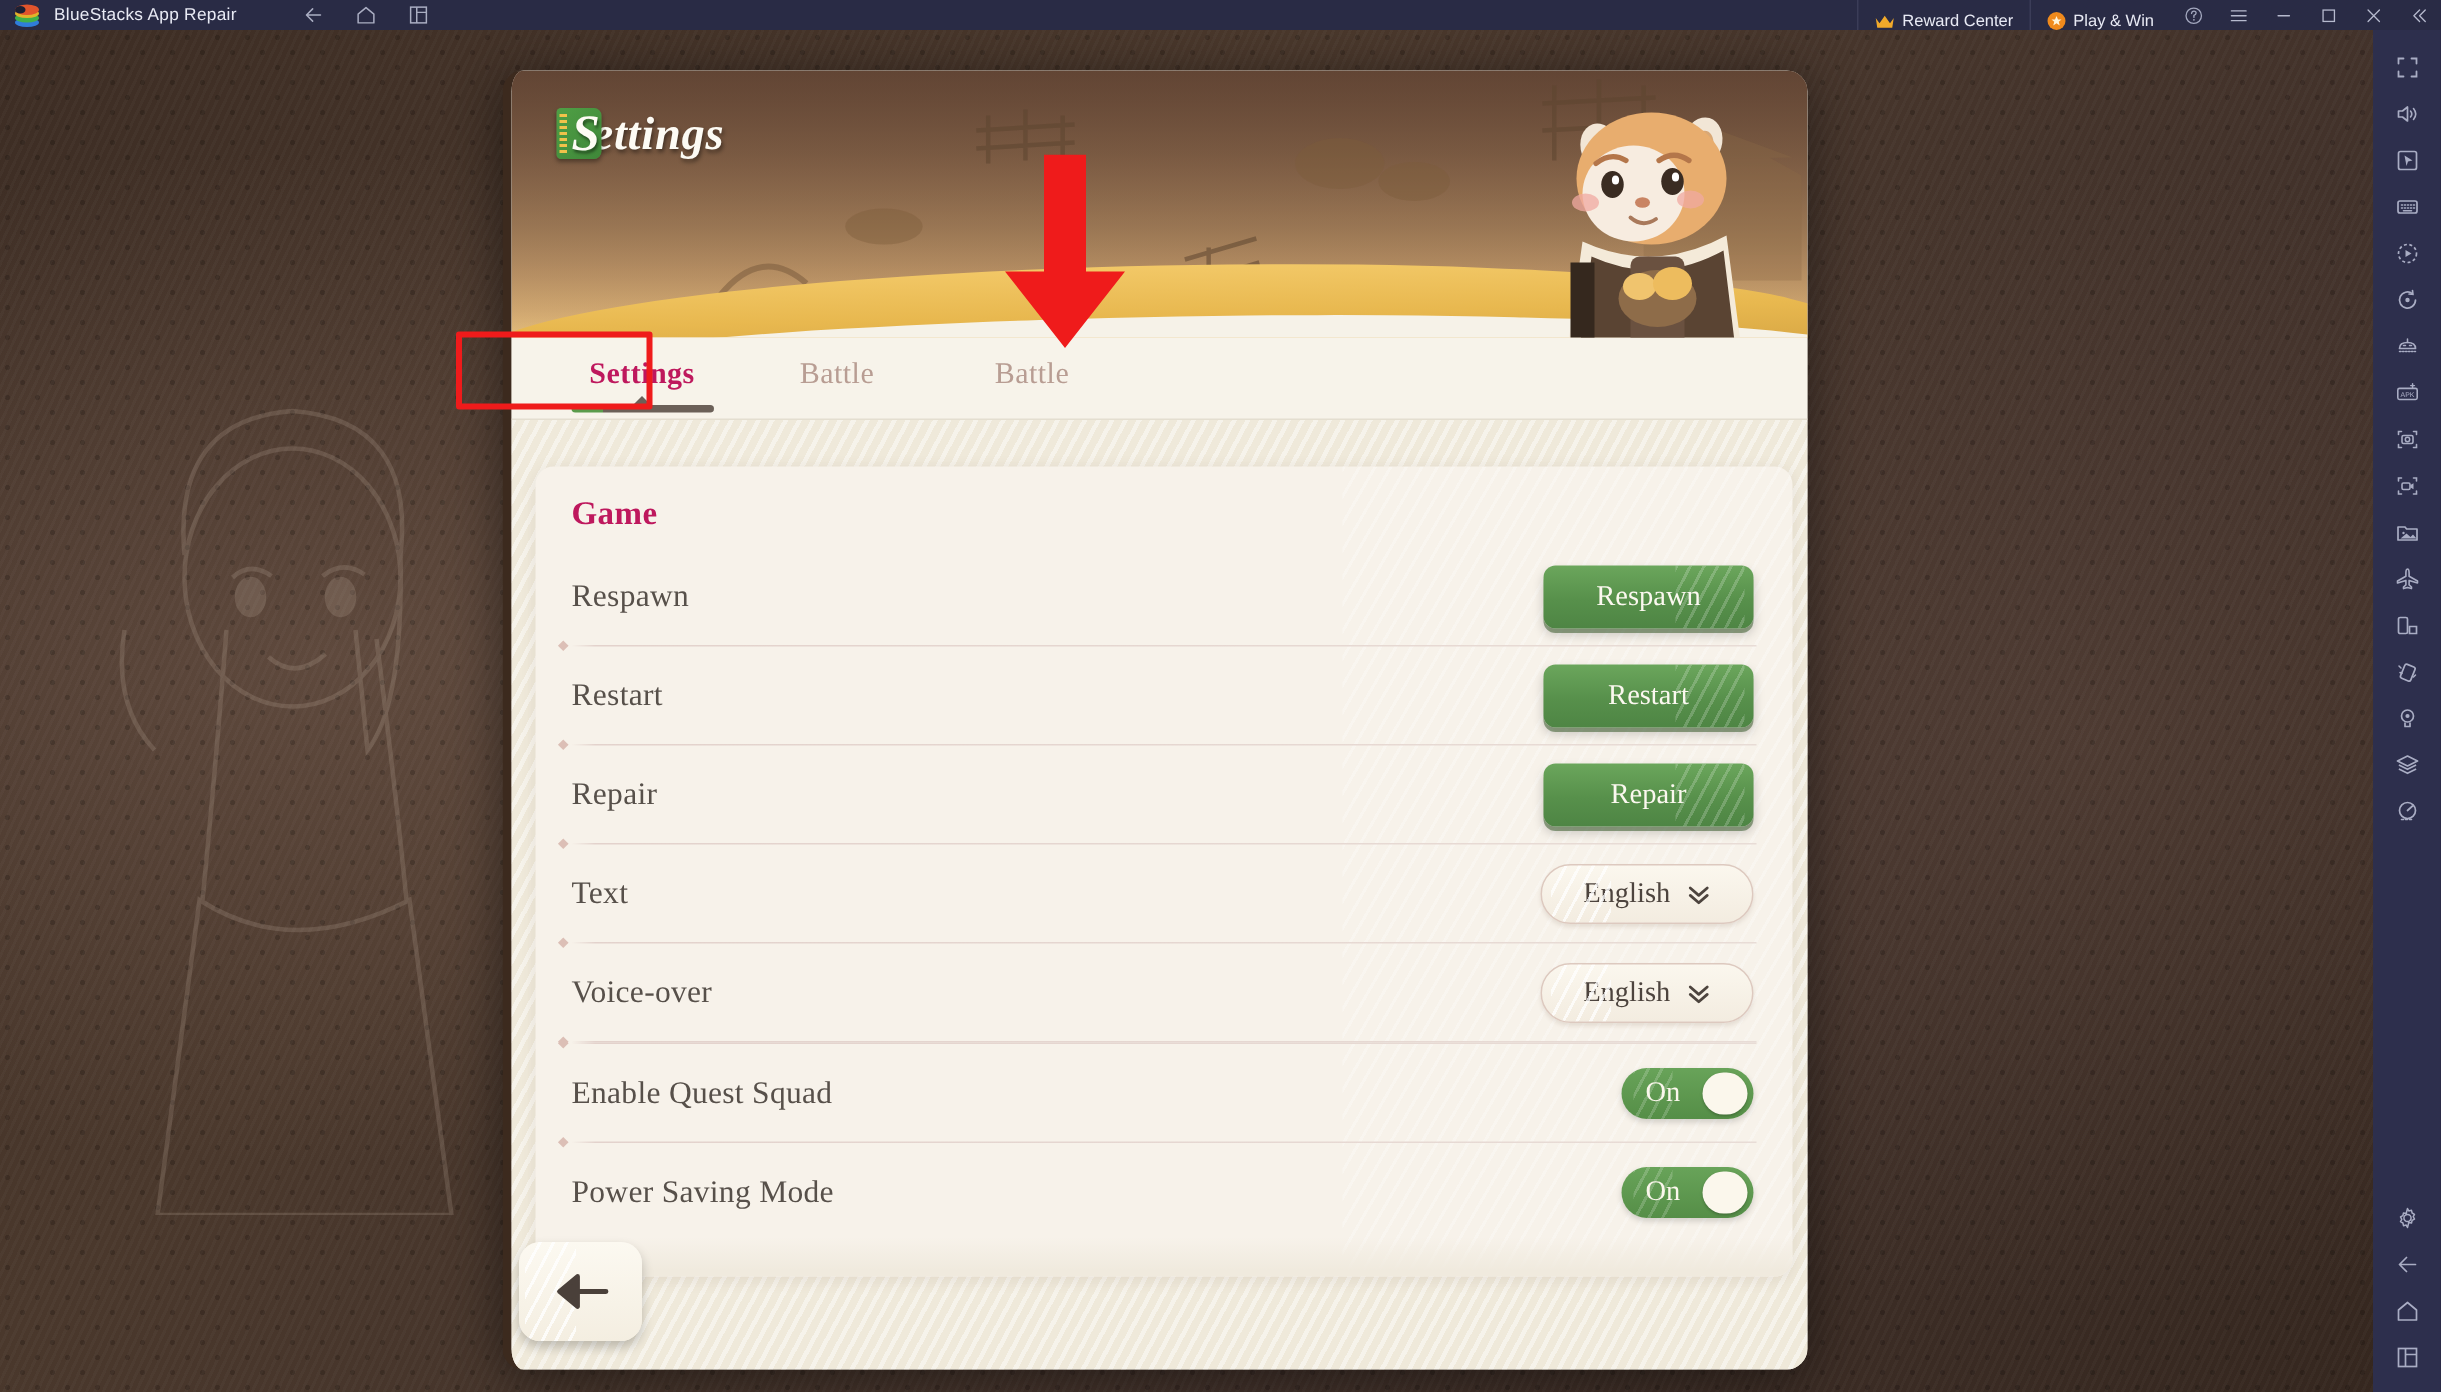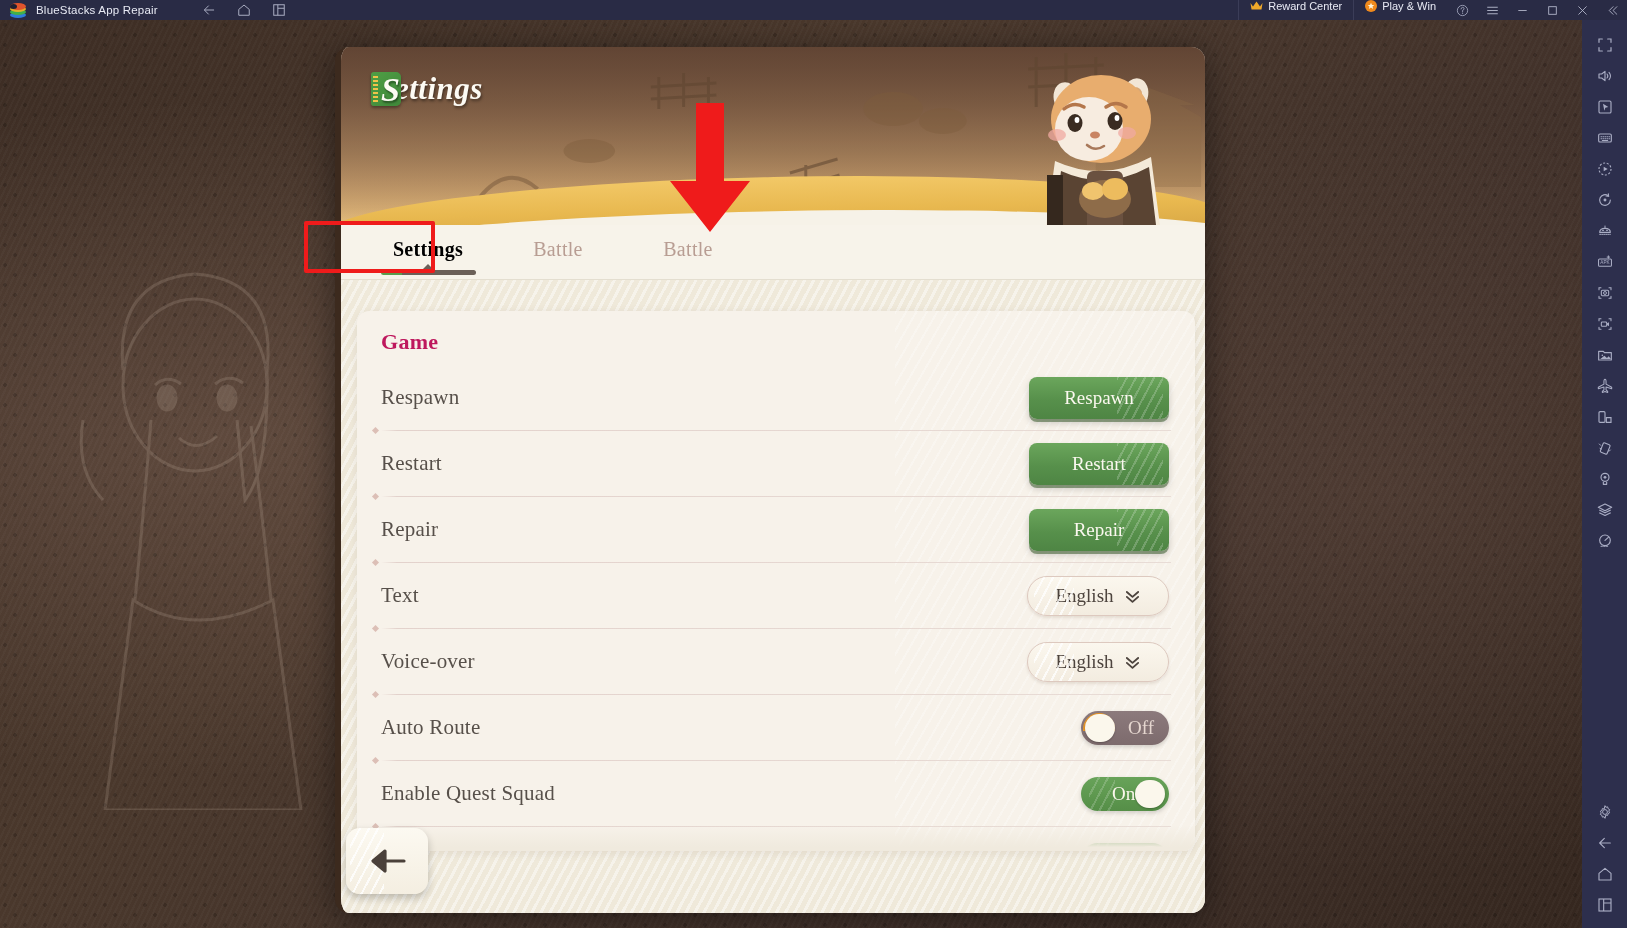--- a/index.html
+++ b/index.html
@@ -31,21 +31,21 @@
   .l4 { width:16px; height:7px; bottom:8px;background:#e0542c; }
   .l5 { width:7px;  height:5px; bottom:9px; left:5px; background:#1d2033; }
   .tb-title {
     color:#e8eaf4; font-size:11.5px; margin-left:10px; letter-spacing:.2px;
     white-space:nowrap;
   }
   .tb-navs { display:flex; align-items:center; gap:21px; margin-left:44px; }
   .tb-navs .ico { width:14px; height:14px; opacity:.78; }
   .tb-right { margin-left:auto; display:flex; align-items:center; height:20px; }
   .tb-chip {
-    display:flex; align-items:flex-start; gap:5px; padding:0 11px; height:20px;
+    display:flex; align-items:flex-end; gap:5px; padding:0 11px; height:20px;
     color:#e8eaf4; font-size:11px; white-space:nowrap;
     border-left:1px solid #3b3d58;
   }
   .crown { width:13px;height:11px;display:block; }
   .coin  { width:12px;height:12px;border-radius:50%;background:#f08a1c;
            display:flex;align-items:center;justify-content:center; }
   .coin svg { width:8px;height:8px; }
   .tb-btn {
     width:30px; height:20px; display:flex; align-items:center; justify-content:center;
     opacity:.85;
@@ -159,21 +159,21 @@
     position:absolute; left:0; top:178px; width:100%; height:55px;
     background:#f7f3ea;
     display:flex; align-items:flex-start; padding-left:22px;
     border-bottom:1px solid #e4ded0;
   }
   .tab {
     position:relative; width:130px; height:48px;
     display:flex; align-items:center; justify-content:center;
     font-size:20px; color:#b89d93; letter-spacing:.3px;
   }
-  .tab.active { color:#000000; font-weight:bold; }
+  .tab.active { color:#be185d; font-weight:bold; }
   .tab-underline {
     position:absolute; bottom:-2px; left:18px; width:95px; height:5px;
     border-radius:3px;
     background:linear-gradient(90deg,#5a9b4c 0 22%, #6b6058 22% 100%);
   }
   .tab-caret {
     position:absolute; bottom:3px; left:50%; margin-left:-6px;
     width:0;height:0;border-left:6px solid transparent;border-right:6px solid transparent;
     border-bottom:6px solid #6b6058;
   }
@@ -266,21 +266,21 @@
   .toggle.on .knob  { right:4px; }
   .toggle.off .knob { left:4px; }
   .toggle.off::before {
     content:""; position:absolute; left:2px; top:2px; width:32px; height:18px;
     border-radius:16px 16px 0 0; background:#e8972a;
   }
   .toggle .tlabel {
     position:relative; font-size:19px; color:#fbf7ec; z-index:3;
     padding:0 13px;
   }
-  .toggle.on .tlabel  { margin-right:auto; padding-left:31px;text-align:center; }
+  .toggle.on .tlabel  { margin-right:auto; padding-left:16px;text-align:center; }
   .toggle.off .tlabel { margin-left:auto;  padding-right:15px; color:#e5d6cf; }
   .toggle.on::after {
     content:""; position:absolute; left:8px; top:0; width:26px; height:100%;
     background:repeating-linear-gradient(118deg, rgba(255,255,255,.18) 0 2px, rgba(0,0,0,0) 2px 8px);
   }
 
   
   .card-fade {
     position:absolute; left:0; bottom:0; width:100%; height:26px;
     background:linear-gradient(180deg, rgba(247,242,234,0) 0%, #f0eade 85%);
@@ -459,29 +459,20 @@
                 <span class="dd-text">English</span>
                 <svg class="dd-chev" viewBox="0 0 24 24">
                   <path d="M4 7 L12 14 L20 7" fill="none" stroke="#4d443e" stroke-width="2.6" stroke-linecap="round" stroke-linejoin="round"></path>
                   <path d="M4 14 L12 21 L20 14" fill="none" stroke="#4d443e" stroke-width="2.6" stroke-linecap="round" stroke-linejoin="round"></path>
                 </svg>
               </span>
             </span>
           </div>
           <div class="divider"></div>
 
-          <div class="row">
-            <span class="row-label">Auto Route</span>
-            <span class="row-ctl">
-              <span class="toggle off">
-                <span class="knob"></span>
-                <span class="tlabel">Off</span>
-              </span>
-            </span>
-          </div>
           <div class="divider"></div>
 
           <div class="row">
             <span class="row-label">Enable Quest Squad</span>
             <span class="row-ctl">
               <span class="toggle on">
                 <span class="tlabel">On</span>
                 <span class="knob"></span>
               </span>
             </span>

